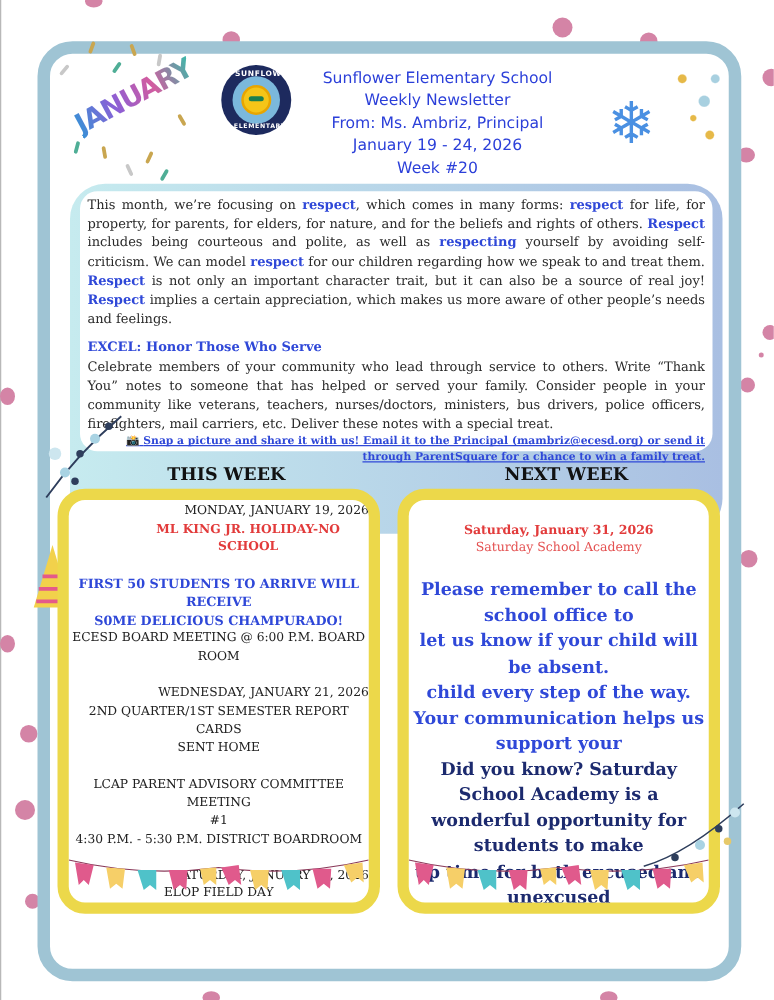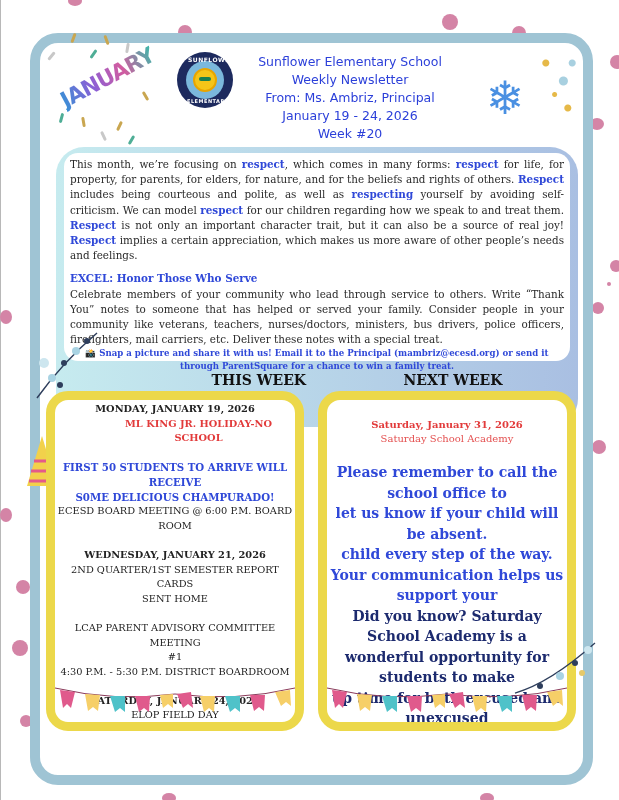--- a/index.html
+++ b/index.html
@@ -49,32 +49,32 @@
       position: absolute; left: 16px; top: 104px; width: 522px; height: 280px;
       border-radius: 28px; padding: 6px 8px 0 8px;
       background: linear-gradient(90deg, #c6ebef 0%, #a9bfe2 100%);
     }
     .respect-inner {
       background: #ffffff; border-radius: 14px; width: 100%; height: 208px; padding: 4px 6px 0 6px;
       font-size: 10.4px; line-height: 15.2px; color: #2a2a2a; text-align: justify;
     }
     .hl { color: #2f48d8; font-weight: bold; }
     .excel-title { color: #2f48d8; font-weight: bold; margin-top: 8px; }
-    .snap { color: #2f48d8; font-weight: bold; font-size: 8.6px; line-height: 13px; text-align: center; }
+    .snap { color: #2f48d8; font-weight: bold; font-size: 8.6px; line-height: 13px; text-align: right; text-decoration: underline; }
     .col-title {
       position: absolute; top: 329px; width: 250px; text-align: center;
       font-weight: bold; font-size: 14px; color: #111;
     }
     .yellow-box {
       position: absolute; top: 348px; width: 258px; height: 340px;
       border: 9px solid #ecd84a; border-radius: 22px; background: #fff; overflow: hidden;
       text-align: center;
     }
     .ev { font-size: 9.8px; line-height: 14.6px; color: #222; }
-    .ev-date { font-weight: bold; }
+    .ev-date { font-weight: normal; text-align: right; }
     .ev-red { color: #e23b3b; font-weight: bold; padding-left: 47px; }
     .ev-blue { color: #2f48d8; font-weight: bold; font-size: 10.2px; }
     .gap { height: 14.6px; }
     .nw { font-size: 14px; line-height: 20.5px; font-weight: bold; }
     .nw-blue { color: #2f48d8; }
     .nw-navy { color: #1c2a6e; text-align: center; }
     .nw-red { color: #e23b3b; font-weight: bold; line-height: 14px; }
     .nw-red2 { color: #e45050; line-height: 14px; font-weight: normal; }
     .bunting { position: absolute; left: 0; bottom: 6px; width: 100%; height: 30px; }
     .sprig { position: absolute; }
@@ -154,21 +154,21 @@
   <svg class="sprig" style="left:-8px;top:270px;" width="70" height="90" viewBox="0 0 70 90">
     <path d="M5 85 Q30 50 65 20" stroke="#2e3e5c" stroke-width="1.5" fill="none"></path>
     <circle cx="20" cy="65" r="4" fill="#a9d3e3"></circle>
       <circle cx="32" cy="50" r="3" fill="#2e3e5c"></circle>
     <circle cx="44" cy="38" r="4" fill="#a9d3e3"></circle>
       <circle cx="55" cy="28" r="3" fill="#2e3e5c"></circle>
     <circle cx="12" cy="50" r="5" fill="#cde6ef"></circle>
       <circle cx="28" cy="72" r="3" fill="#2e3e5c"></circle>
   </svg>
 
-  <div class="col-title" style="left:16px;text-align:right;">THIS WEEK</div>
+  <div class="col-title" style="left:16px;">THIS WEEK</div>
   <div class="col-title" style="left:288px;">NEXT WEEK</div>
 
   <svg class="sprig" style="left:-18px;top:388px;" width="40" height="60" viewBox="0 0 40 60">
     <polygon points="20,5 5,55 35,55" fill="#f2d14b"></polygon>
     <path d="M12 30 L28 30 M9 40 L31 40 M7 50 L33 50" stroke="#e45a8a" stroke-width="3"></path>
   </svg>
 
   <div class="yellow-box" style="left:6px;">
     <div id="this-week-events" style="padding-top:2px;">
         <div class="ev">

